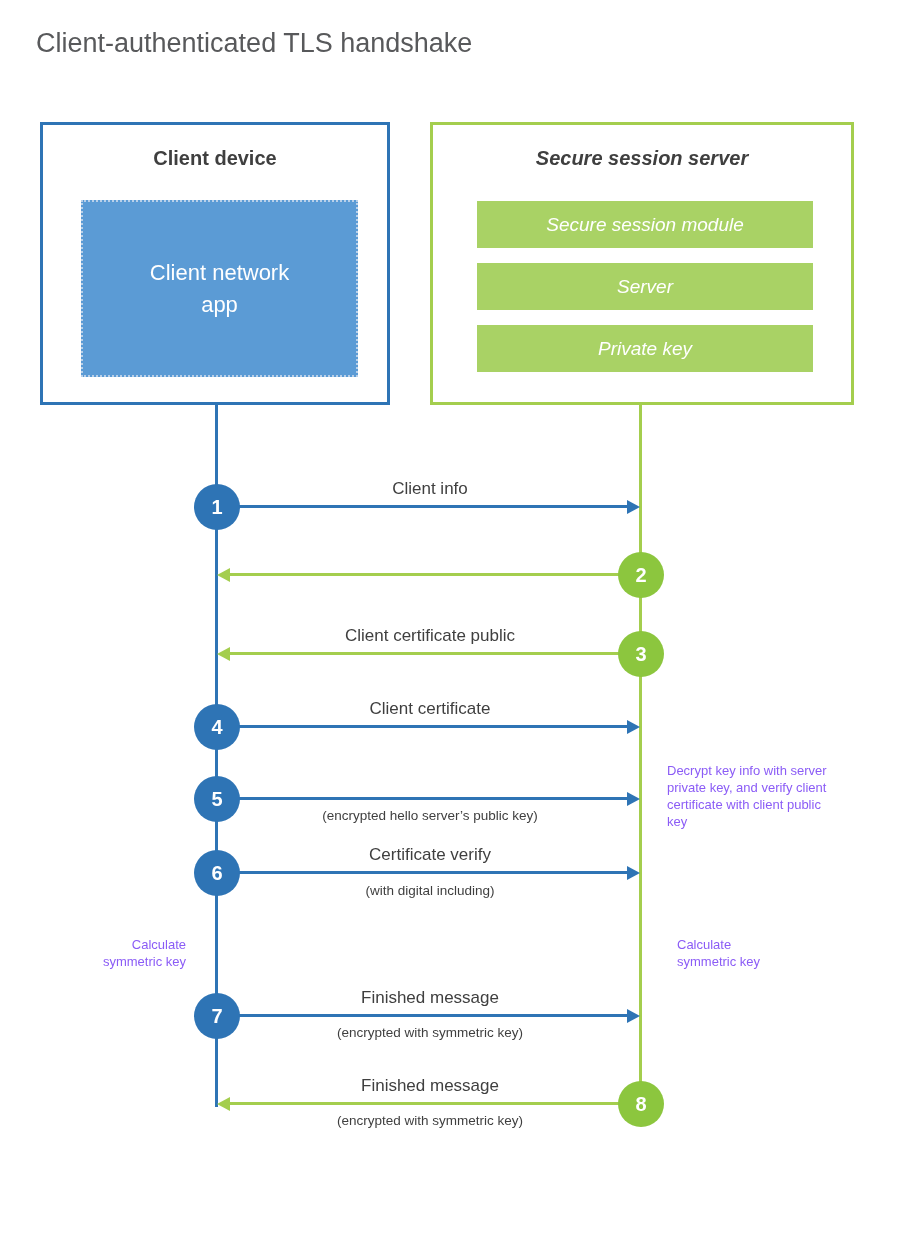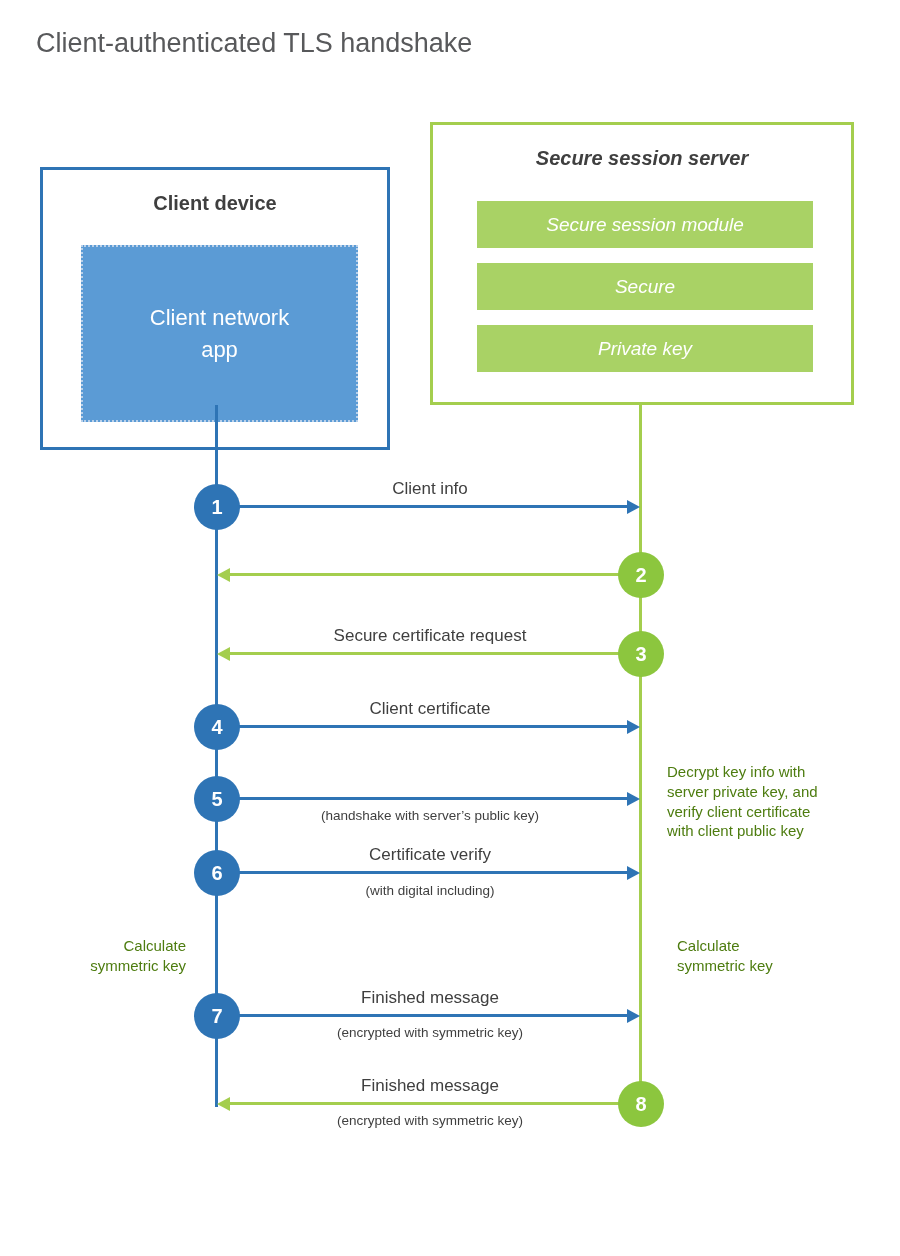--- a/index.html
+++ b/index.html
@@ -5,21 +5,21 @@
   html,body { margin:0; padding:0; background:#ffffff; }
   .page {
     position:relative; width:900px; height:1256px; margin:0 auto;
     background:#ffffff; font-family:"Liberation Sans", sans-serif;
     overflow:hidden;
   }
   .abs { position:absolute; }
   .title { left:36px; top:28px; font-size:27px; color:#58595b; font-weight:400; }
 
   .box { box-sizing:border-box; border:3px solid; background:#fff; }
-  .client-box { left:40px; top:122px; width:350px; height:283px; border-color:#2e74b5;margin-top:45px; }
+  .client-box { left:40px; top:122px; width:350px; height:283px; border-color:#2e74b5; }
   .server-box { left:430px; top:122px; width:424px; height:283px; border-color:#a4ce4e;font-style:italic; }
   .box-title { left:0; width:100%; top:22px; text-align:center; font-size:20px; font-weight:bold; color:#3f3f3f; }
 
   .app-box {
     left:38px; top:75px; width:277px; height:177px;
     background:#5b9bd5; border:2px dotted #b9d0e9; box-sizing:border-box;
     display:flex; align-items:center; justify-content:center;
     color:#ffffff; font-size:22px; text-align:center;
   }
   .app-box span { display:inline-block; max-width:170px; line-height:1.45; }
@@ -46,21 +46,21 @@
   .shaft.blue  { background:#2e74b5; left:217px; width:410px; }
   .shaft.green { background:#a4ce4e; left:230px; width:410px; }
 
   .ah { width:0; height:0; border-top:7px solid transparent; border-bottom:7px solid transparent; z-index:2; }
   .ah.right { border-left:13px solid #2e74b5; left:627px; }
   .ah.left  { border-right:13px solid #a4ce4e; left:217px; }
 
   .label { left:240px; width:380px; text-align:center; font-size:17px; color:#3f3f3f; }
   .sub   { left:240px; width:380px; text-align:center; font-size:13.5px; color:#3f3f3f; }
 
-  .note { font-size:15px; color:#4d7c0f; line-height:1.32; }
+  .note { font-size:13px; color:#8b5cf6; line-height:1.32; }
   .note-decrypt { left:667px; top:762px; width:168px; text-align:left; }
   .note-calc-left  { left:86px;  top:936px; width:100px; text-align:right; }
   .note-calc-right { left:677px; top:936px; width:100px; text-align:left; }
 </style>
 </head>
 <body>
 
 <div class="page">
 
   <div class="abs title">Client-authenticated TLS handshake</div>
@@ -68,50 +68,50 @@
   <div class="abs box client-box">
     <div class="abs box-title">Client device</div>
     <div class="abs app-box">
       <span>Client network app</span>
     </div>
   </div>
 
   <div class="abs box server-box">
     <div class="abs box-title">Secure session server</div>
     <div class="abs bar" style="top:76px">Secure session module</div>
-    <div class="abs bar" style="top:138px">Secure</div>
+    <div class="abs bar" style="top:138px">Server</div>
     <div class="abs bar" style="top:200px">Private key</div>
   </div>
 
   <div class="abs vline blue-line"></div>
   <div class="abs vline green-line"></div>
 
   <div class="abs label" style="top:479px">Client info</div>
   <div class="abs shaft blue" style="top:505px"></div>
   <div class="abs ah right" style="top:500px"></div>
   <div class="abs circle blue" style="top:484px">1</div>
 
   <div class="abs shaft green" style="top:573px"></div>
   <div class="abs ah left" style="top:568px"></div>
   <div class="abs circle green" style="top:552px">2</div>
 
-  <div class="abs label" style="top:626px">Secure certificate request</div>
+  <div class="abs label" style="top:626px">Client certificate public</div>
   <div class="abs shaft green" style="top:652px"></div>
   <div class="abs ah left" style="top:647px"></div>
   <div class="abs circle green" style="top:631px">3</div>
 
   <div class="abs label" style="top:699px">Client certificate</div>
   <div class="abs shaft blue" style="top:725px"></div>
   <div class="abs ah right" style="top:720px"></div>
   <div class="abs circle blue" style="top:704px">4</div>
 
   <div class="abs shaft blue" style="top:797px"></div>
   <div class="abs ah right" style="top:792px"></div>
   <div class="abs circle blue" style="top:776px">5</div>
-  <div class="abs sub" style="top:808px">(handshake with server’s public key)</div>
+  <div class="abs sub" style="top:808px">(encrypted hello server’s public key)</div>
 
   <div class="abs note note-decrypt">Decrypt key info with server private key, and verify client certificate with client public key</div>
 
   <div class="abs label" style="top:845px">Certificate verify</div>
   <div class="abs shaft blue" style="top:871px"></div>
   <div class="abs ah right" style="top:866px"></div>
   <div class="abs circle blue" style="top:850px">6</div>
   <div class="abs sub" style="top:883px">(with digital including)</div>
 
   <div class="abs note note-calc-left">Calculate symmetric key</div>

